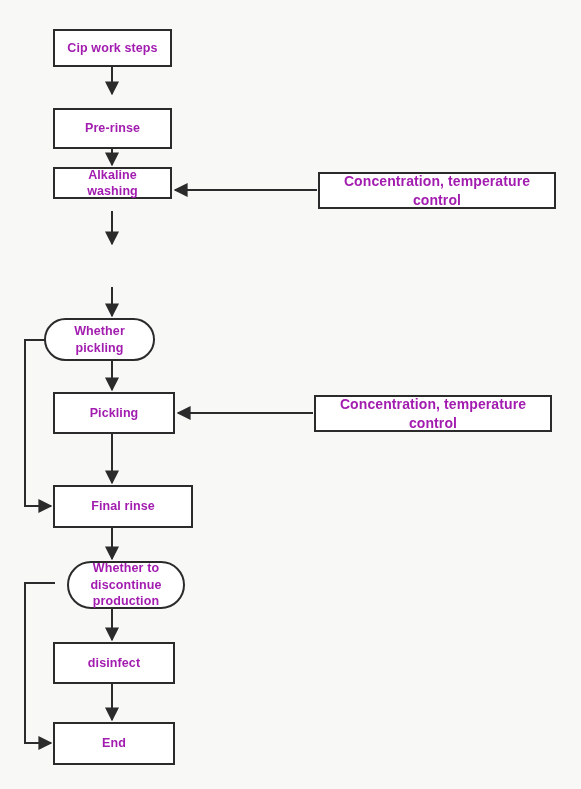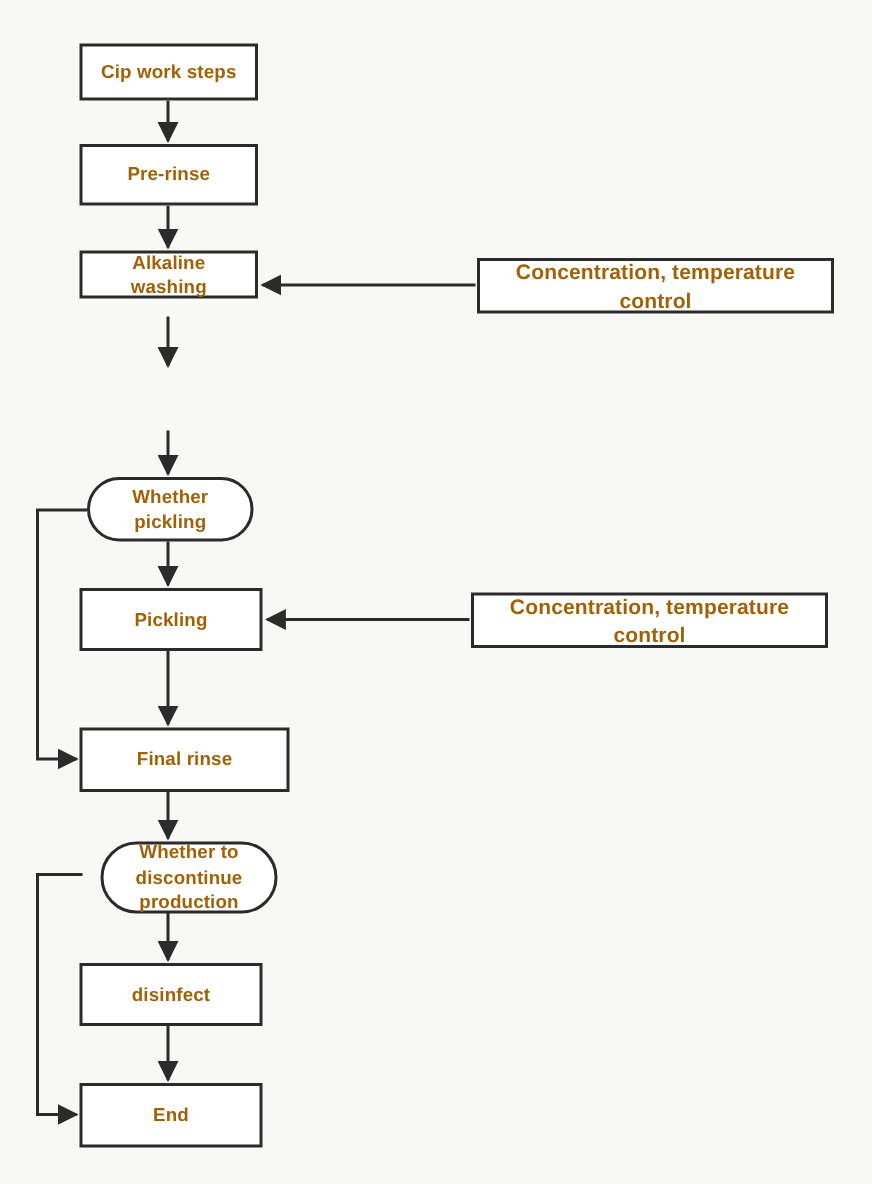--- a/index.html
+++ b/index.html
@@ -28,21 +28,21 @@
   }
   .node {
     position: absolute;
     box-sizing: border-box;
     background: #ffffff;
     border: 2px solid #2b2b2b;
     display: flex;
     align-items: center;
     justify-content: center;
     text-align: center;
-    color: #a16207;
+    color: #a21caf;
     font-weight: bold;
     font-size: 12.5px;
     line-height: 1.32;
     letter-spacing: 0.1px;
     z-index: 2;
   }
   .node.process {
     border-radius: 0;
   }
   .node.decision {
@@ -90,31 +90,31 @@
 
       <line x1="317" y1="190" x2="175" y2="190"></line>
       <line x1="313" y1="413" x2="178" y2="413"></line>
     </g>
   </svg>
 
   <div class="node process" style="left:53px; top:29px; width:119px; height:38px;">
     <span class="label">Cip work steps</span>
   </div>
 
-  <div class="node process" style="left:53px; top:96px; width:119px; height:41px;">
+  <div class="node process" style="left:53px; top:108px; width:119px; height:41px;">
     <span class="label">Pre-rinse</span>
   </div>
 
   <div class="node process" style="left:53px; top:167px; width:119px; height:32px;">
     <span class="label">Alkaline
 washing</span>
   </div>
 
 
-  <div class="node decision" style="left:58px; top:318px; width:111px; height:43px;">
+  <div class="node decision" style="left:44px; top:318px; width:111px; height:43px;">
     <span class="label">Whether
 pickling</span>
   </div>
 
   <div class="node process" style="left:53px; top:392px; width:122px; height:42px;">
     <span class="label">Pickling</span>
   </div>
 
   <div class="node process" style="left:53px; top:485px; width:140px; height:43px;">
     <span class="label">Final rinse</span>

